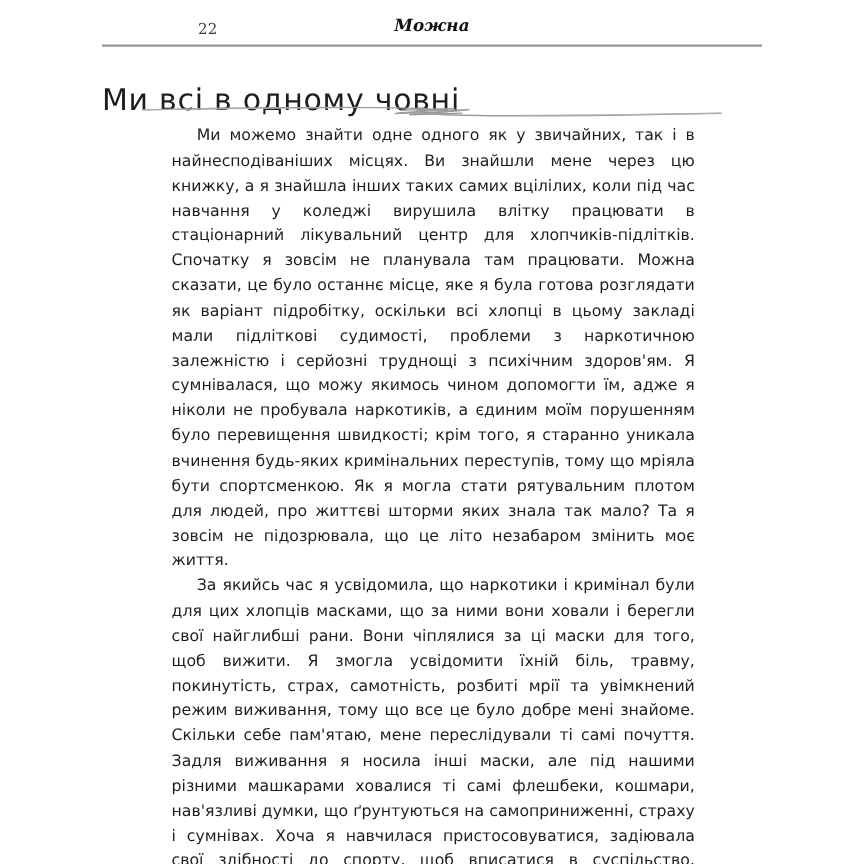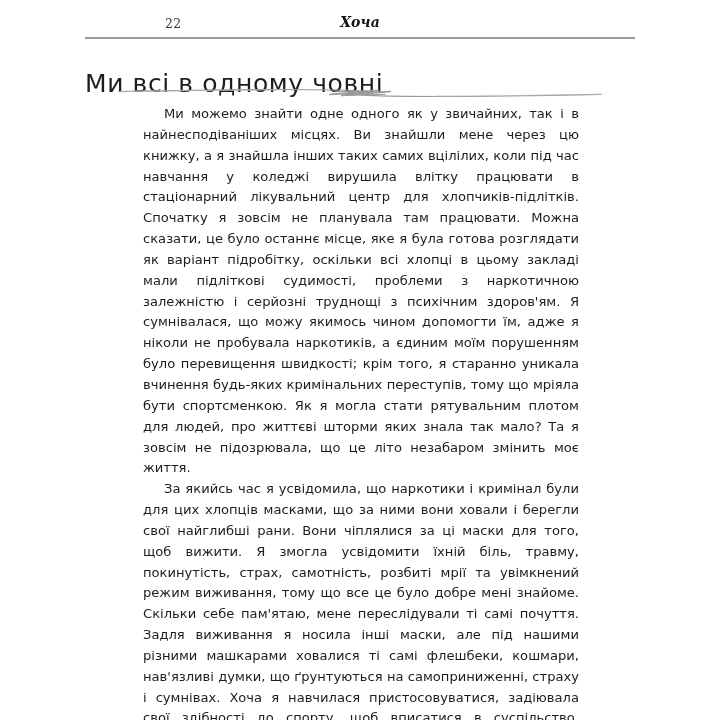--- a/index.html
+++ b/index.html
@@ -106,21 +106,21 @@
     text-indent: 21px;
   }
 </style>
 </head>
 <body>
 
 <div class="page">
 
   <div class="running-head">
     <span class="folio">22</span>
-    <span class="head-title">Хоча</span>
+    <span class="head-title">Можна</span>
   </div>
 
   <div class="head-rule"></div>
 
   <h1 class="chapter-title">Ми всі в одному човні</h1>
 
   <div class="divider">
     <svg width="510" height="18" viewBox="0 0 510 18" xmlns="http://www.w3.org/2000/svg">
       <path d="M14 7.6 C110 5.6, 210 5.0, 248 6.6 C258 7.0, 258 8.0, 248 8.6 C236 9.3, 228 9.8, 224 10.6 C234 10.2, 250 9.6, 264 9.4 L268 9.3 C256 10.4, 244 11.1, 236 11.6 C252 11.2, 268 10.6, 280 10.2" fill="none" stroke="#9b9b9b" stroke-width="1.1" stroke-linecap="round"></path>
       <path d="M496 10.4 C400 12.4, 300 13.0, 262 11.4 C252 11.0, 252 10.0, 262 9.4 C274 8.7, 282 8.2, 286 7.4 C276 7.8, 260 8.4, 246 8.6 L242 8.7 C254 7.6, 266 6.9, 274 6.4 C258 6.8, 242 7.4, 230 7.8" fill="none" stroke="#9b9b9b" stroke-width="1.1" stroke-linecap="round"></path>

